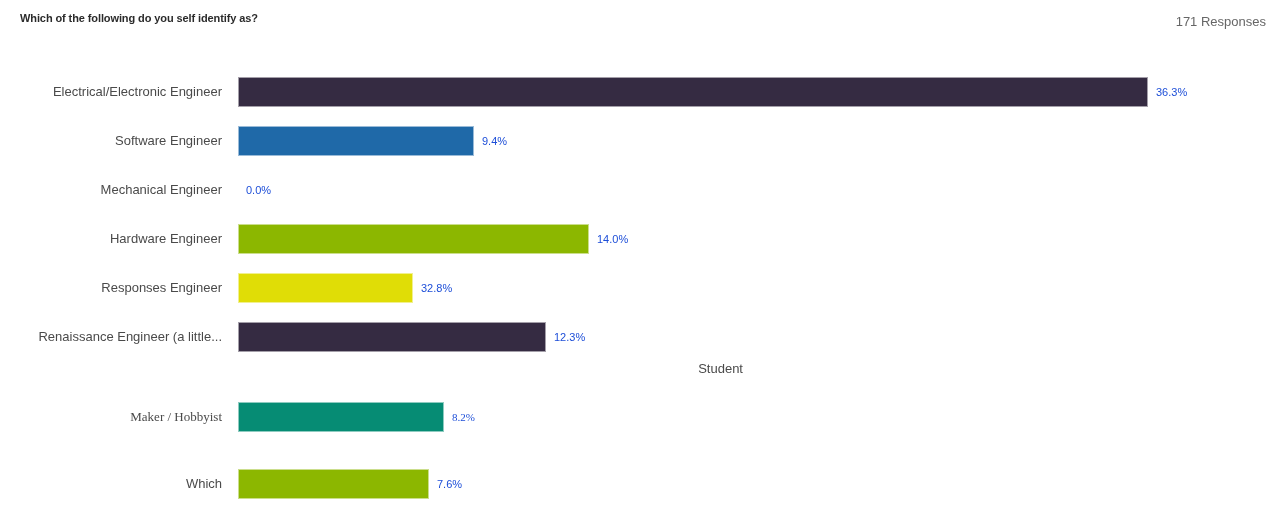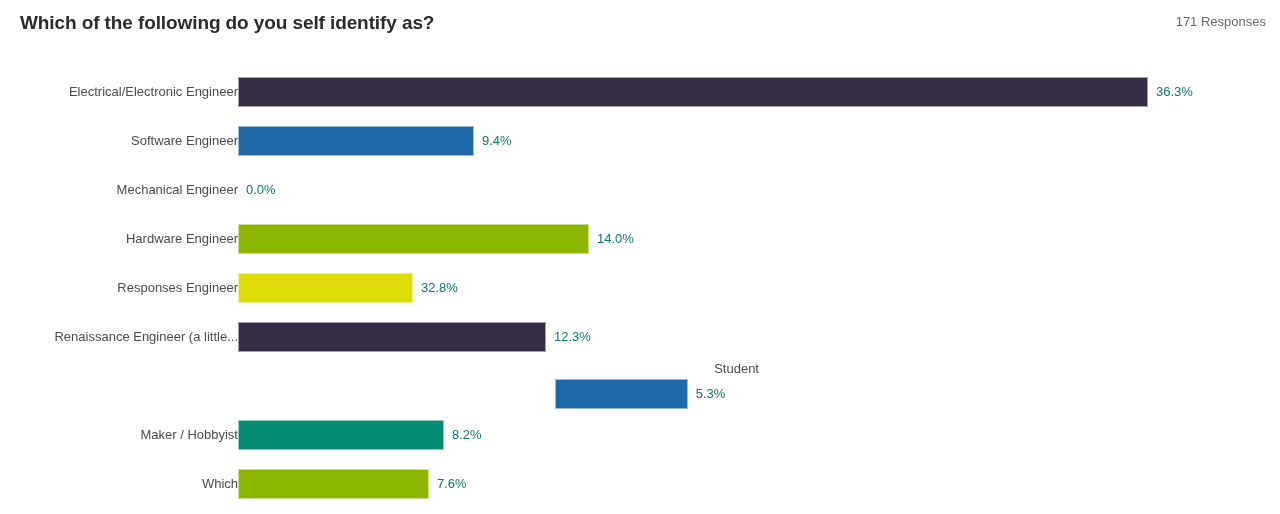--- a/index.html
+++ b/index.html
@@ -19,21 +19,21 @@
   
   .chart-header {
     position: relative;
     height: 40px;
     padding: 0;
   }
   .chart-title {
     position: absolute;
     left: 20px;
     top: 12px;
-    font-size: 19px;
+    font-size: 11px;
     font-weight: bold;
     color: #2b2b2b;
     letter-spacing: -0.1px;
     white-space: nowrap;
   }
   .response-count {
     position: absolute;
     right: 14px;
     top: 14px;
     font-size: 13px;
@@ -56,21 +56,21 @@
     left: 0;
     width: 1280px;
     height: 49px;
     display: flex;
     align-items: center;
   }
 
   .cat-label {
     width: 238px;
     text-align: right;
-    padding-right: 0;
+    padding-right: 16px;
     box-sizing: border-box;
     font-size: 13px;
     color: #4a4a4a;
     white-space: nowrap;
     overflow: hidden;
     line-height: 16px;
   }
 
   .bar-wrap {
     position: relative;
@@ -85,22 +85,22 @@
     box-sizing: border-box;
     border: 1px solid rgba(255,255,255,0.55);
     flex: 0 0 auto;
   }
   .bar.zero {
     border: none;
     width: 0 !important;
   }
 
   .bar-value {
-    font-size: 13px;
-    color: #0f766e;
+    font-size: 11px;
+    color: #1d4ed8;
     margin-left: 8px;
     white-space: nowrap;
     line-height: 16px;
   }
   .bar.zero + .bar-value {
   }
 </style>
 </head>
 <body>
 
@@ -147,26 +147,22 @@
     </div>
     <div class="bar-row" style="top: 272px;">
       <div class="cat-label">Renaissance Engineer (a little...</div>
       <div class="bar-wrap">
         <div class="bar" style="width: 308px; background: rgb(53, 43, 66);"></div>
         <div class="bar-value">12.3%</div>
       </div>
     </div>
     <div class="bar-row" style="top: 321px; flex-direction: column;">
       <div class="cat-label">Student</div>
-      <div class="bar-wrap">
-        <div class="bar" style="width: 133px; background: rgb(31, 105, 168);"></div>
-        <div class="bar-value">5.3%</div>
-      </div>
     </div>
-    <div class="bar-row" style="top: 370px;">
+    <div class="bar-row" style="top: 352px; font-family: Liberation Serif, serif;">
       <div class="cat-label">Maker / Hobbyist</div>
       <div class="bar-wrap">
         <div class="bar" style="width: 206px; background: rgb(6, 140, 116);"></div>
         <div class="bar-value">8.2%</div>
       </div>
     </div>
     <div class="bar-row" style="top: 419px;">
       <div class="cat-label">Which</div>
       <div class="bar-wrap">
         <div class="bar" style="width: 191px; background: rgb(140, 183, 0);"></div>

